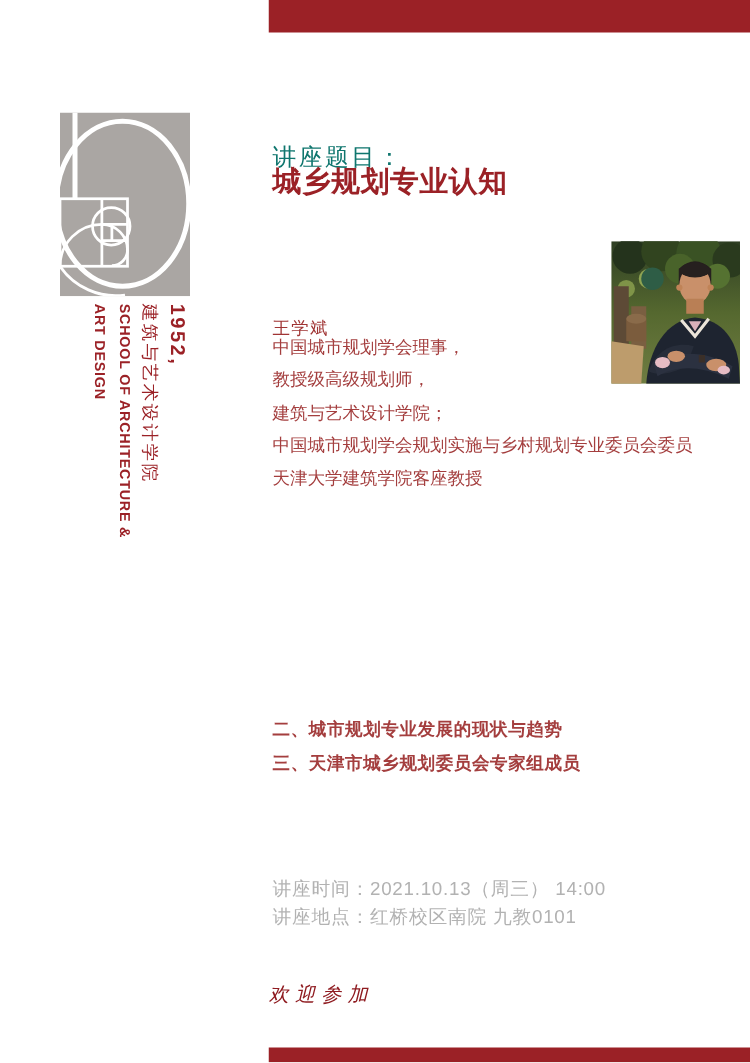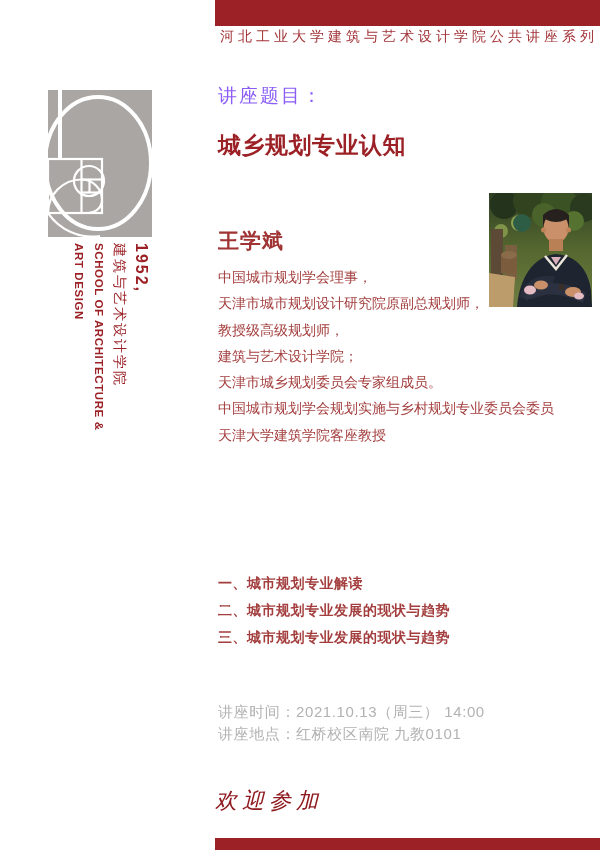--- a/index.html
+++ b/index.html
@@ -21,49 +21,48 @@
   
   #vertical-name{
     left:152px;top:243px;width:218px;
     transform:rotate(90deg);transform-origin:0 0;
     color:#9b2126;white-space:nowrap;
   }
   #vertical-name .yr{font-size:16px;font-weight:bold;letter-spacing:2px;line-height:22px;}
   #vertical-name .cn{font-size:14px;letter-spacing:2px;line-height:21px;}
   #vertical-name .en{font-size:11.5px;font-weight:bold;letter-spacing:0.6px;line-height:20px;}
   
-  .section-label{color:#8b5cf6;font-size:19px;letter-spacing:2px;white-space:nowrap;}
+  .section-label{color:#0f766e;font-size:19px;letter-spacing:2px;white-space:nowrap;margin-top:30px;}
   #topic-label{left:218px;top:83px;}
   #guest-label{left:218px;top:193px;}
   #content-label{left:218px;top:528px;}
   
   #topic-title-cn{left:218px;top:130px;font-size:23px;font-weight:bold;color:#9b2126;letter-spacing:0.5px;white-space:nowrap;}
   #topic-title-en{left:218px;top:152px;font-size:14.5px;color:#9b2126;white-space:nowrap;}
   
   #speaker-photo{left:489px;top:193px;width:103px;height:114px;}
-  #speaker-name{left:218px;top:227px;font-size:21px;font-weight:bold;color:#a03434;letter-spacing:1px;}
+  #speaker-name{left:218px;top:254px;font-size:14px;font-weight:normal;color:#a03434;letter-spacing:1px;}
   #credentials{left:218px;top:264px;width:370px;color:#a43e3e;font-size:14px;line-height:26.3px;white-space:nowrap;}
   
   #content-items{left:218px;top:570px;width:360px;color:#a43e3e;font-size:14px;font-weight:600;line-height:27px;letter-spacing:0.5px;white-space:nowrap;}
   
   #meta-block{left:218px;top:701px;color:#b2b2b2;font-size:15px;line-height:22.4px;letter-spacing:0.6px;white-space:nowrap;}
   
   #welcome-note{
-    left:215px;top:786px;color:#8f1b20;font-size:22px;letter-spacing:5px;
+    left:215px;top:786px;color:#8f1b20;font-size:16px;letter-spacing:5px;
     font-family:"DejaVu Serif","Liberation Serif",serif;font-style:italic;white-space:nowrap;
   }
 </style>
 </head>
 <body>
 
 <div id="poster">
 
   <div id="top-bar" class="abs"></div>
 
-  <div id="series-title" class="abs">河北工业大学建筑与艺术设计学院公共讲座系列</div>
 
   <div id="logo" class="abs">
     <svg viewBox="0 0 104 147" width="104" height="147">
       <rect x="0" y="0" width="104" height="147" fill="#aaa6a3"></rect>
       <rect x="10" y="0" width="4" height="70" fill="#ffffff"></rect>
       <ellipse cx="50" cy="73" rx="53" ry="66" fill="none" stroke="#ffffff" stroke-width="4"></ellipse>
       <g stroke="#ffffff" stroke-width="2.2" fill="none">
         <rect x="0" y="69" width="54" height="54"></rect>
         <line x1="33.5" y1="69" x2="33.5" y2="123"></line>
         <line x1="33.5" y1="89.5" x2="54" y2="89.5"></line>
@@ -129,32 +128,29 @@
       <rect x="70" y="91" width="5" height="6" fill="#3a2f28"></rect>
       <ellipse cx="84" cy="99" rx="8" ry="5" fill="#c9906a"></ellipse>
       <ellipse cx="90" cy="103" rx="5" ry="3.5" fill="#e6bcc4"></ellipse>
     </svg>
   </div>
 
   <div id="speaker-name" class="abs">王学斌</div>
 
   <div id="credentials" class="abs">
     <div>中国城市规划学会理事，</div>
-    <div>天津市城市规划设计研究院原副总规划师，</div>
     <div>教授级高级规划师，</div>
     <div>建筑与艺术设计学院；</div>
-    <div>天津市城乡规划委员会专家组成员。</div>
     <div>中国城市规划学会规划实施与乡村规划专业委员会委员</div>
     <div>天津大学建筑学院客座教授</div>
   </div>
 
   <div id="content-items" class="abs">
-    <div>一、城市规划专业解读</div>
     <div>二、城市规划专业发展的现状与趋势</div>
-    <div>三、城市规划专业发展的现状与趋势</div>
+    <div>三、天津市城乡规划委员会专家组成员</div>
   </div>
 
   <div id="meta-block" class="abs">
     <div><span>讲座时间：</span><span>2021.10.13（周三）  14:00</span></div>
     <div><span>讲座地点：</span><span>红桥校区南院  九教0101</span></div>
   </div>
 
   <div id="welcome-note" class="abs">欢迎参加</div>
 
   <div id="bottom-bar" class="abs"></div>

